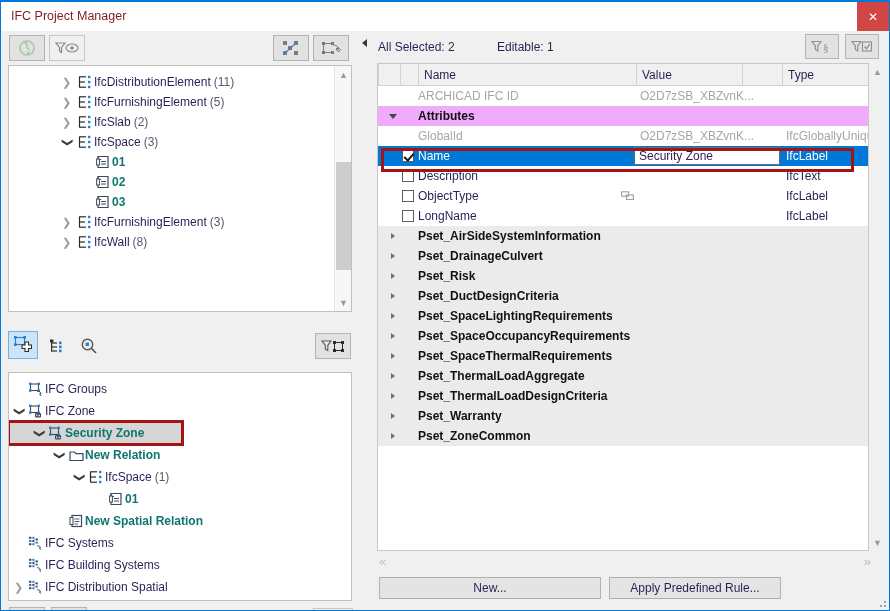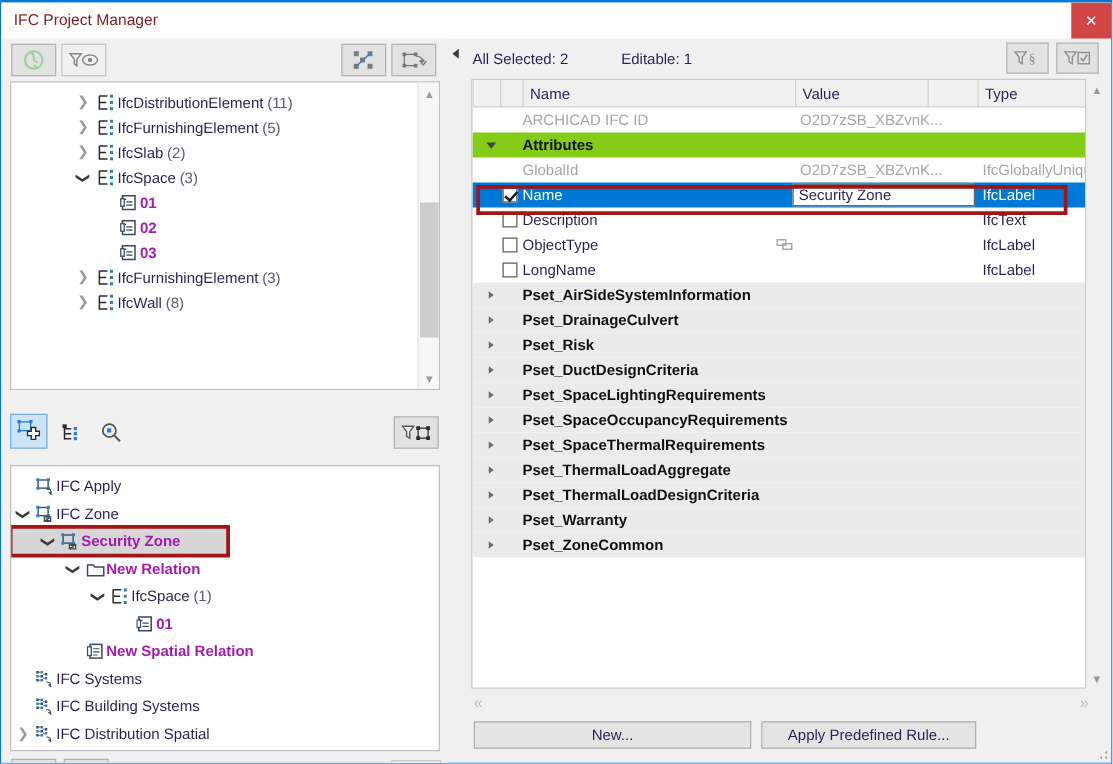--- a/index.html
+++ b/index.html
@@ -83,21 +83,21 @@
     width: 11px; height: 11px;
     flex: 0 0 11px;
     display: flex; align-items: center; justify-content: center;
     cursor: pointer;
   }
   .row .ico {
     width: 18px; flex: 0 0 18px;
     display: flex; align-items: center; justify-content: center;
   }
   .row .lbl { color: #2b1f55; font-size: 12px; }
-  .row .lbl.bold { font-weight: bold; color: #a21caf; }
+  .row .lbl.bold { font-weight: bold; color: #0f766e; }
   .row .cnt { color: #5a5a6e; font-size: 12px; margin-left: 3px; }
   .row.selected { background: #d6d6d6; }
   .row.hilite-box { outline: 3px solid #a31515; outline-offset: -1px; }
 
   
   .caret {
     width: 0; height: 0;
     border-left: 4px solid #6e6e6e;
     border-top: 3.5px solid transparent;
     border-bottom: 3.5px solid transparent;
@@ -192,21 +192,21 @@
   .grow {
     position: relative; height: 20px;
     display: flex; align-items: center;
     white-space: nowrap; cursor: default;
   }
   .grow .gname { position: absolute; left: 40px; font-size: 12px; }
   .grow .gval  { position: absolute; left: 262px; font-size: 12px; }
   .grow .gtype { position: absolute; left: 408px; font-size: 12px; }
   .grow.dim .gname, .grow.dim .gval, .grow.dim .gtype { color: #a6a6a6; }
   .grow .gname, .grow .gval, .grow .gtype { color: #2b1f55; }
-  .grow.group { background: #84cc16; }
+  .grow.group { background: #f0abfc; }
   .grow.group .gname { font-weight: bold; color: #111; left: 40px; }
   .grow.pset { background: #ebebeb; }
   .grow.pset .gname { font-weight: bold; color: #111; left: 40px; }
   .grow .exp {
     position: absolute; left: 10px;
     width: 10px; height: 20px;
     display: flex; align-items: center; justify-content: center;
     cursor: pointer;
   }
   .grow.selected { background: #0078d7; }
@@ -549,21 +549,21 @@
             <span class="ico">
               <svg width="16" height="14" viewBox="0 0 16 14">
                 <rect x="2.5" y="2" width="8" height="6.5" fill="none" stroke="#3c4a5a" stroke-width="1.1"></rect>
                 <rect x="1" y="0.6" width="2.4" height="2.4" fill="#2a7fd4"></rect>
                 <rect x="9.6" y="0.6" width="2.4" height="2.4" fill="#2a7fd4"></rect>
                 <rect x="1" y="7.4" width="2.4" height="2.4" fill="#2a7fd4"></rect>
                 <rect x="9.6" y="7.4" width="2.4" height="2.4" fill="#2a7fd4"></rect>
                 <path d="M9 9 q4 0 4 3 l-1.4 0 l2 2.4" fill="none" stroke="#3c4a5a" stroke-width="1"></path>
               </svg>
             </span>
-            <span class="lbl">IFC Apply</span>
+            <span class="lbl">IFC Groups</span>
           </div>
           <div class="row" style="height: 22px;">
             <span style="flex: 0 0 4px;"></span>
             <span class="tw">
               <span class="chev open" style="transform: rotate(-90deg); display: inline-block;">❮</span>
             </span>
             <span style="flex: 0 0 3px;"></span>
             <span class="ico">
               <svg width="16" height="14" viewBox="0 0 16 14">
                 <rect x="2.5" y="2" width="8" height="6.5" fill="none" stroke="#3c4a5a" stroke-width="1.1"></rect>

